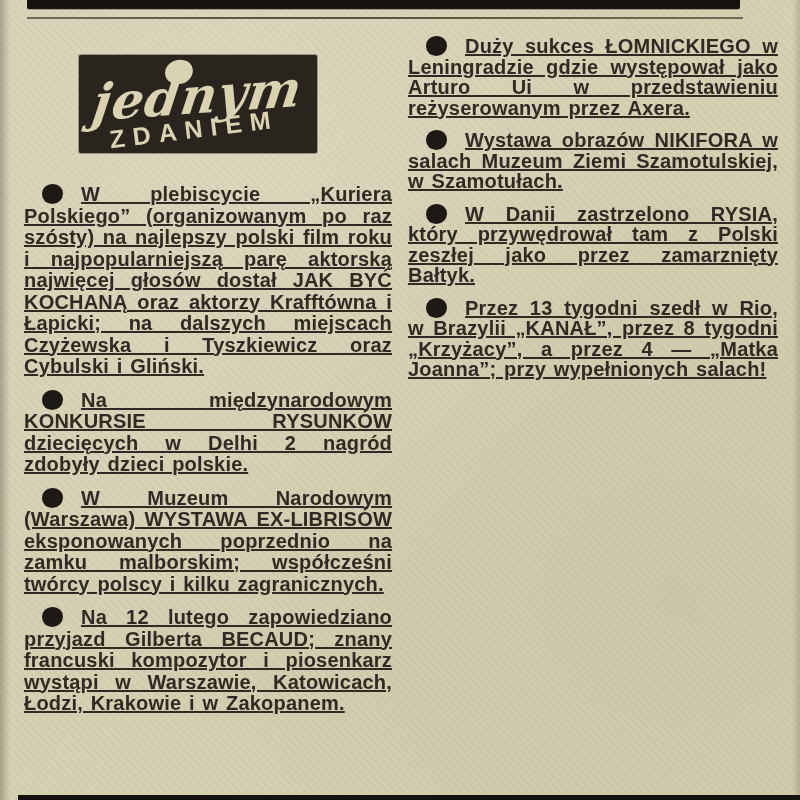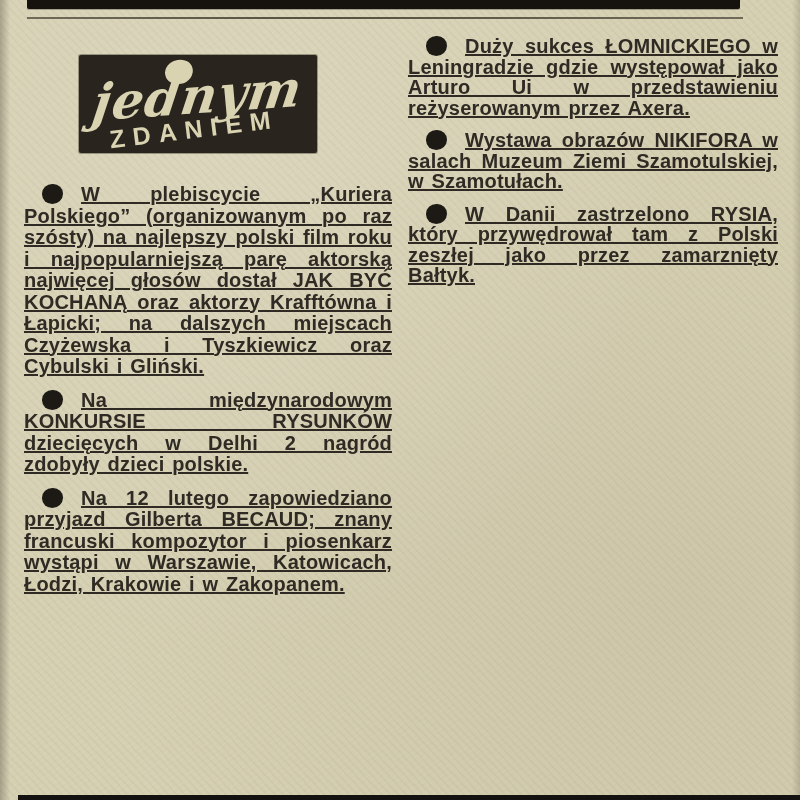--- a/index.html
+++ b/index.html
@@ -93,24 +93,26 @@
 
   <div class="logo">
     <span class="logo-dot"></span>
     <span class="logo-script">jednym</span>
     <span class="logo-caps">ZDANIEM</span>
   </div>
 
   <div class="col col-left">
     <p class="item"><span class="bullet"></span><span>W plebiscycie „Kuriera Polskiego” (organizowanym po raz szósty) na najlepszy polski film roku i najpopularniejszą parę aktorską najwięcej głosów dostał JAK BYĆ KOCHANĄ oraz aktorzy Krafftówna i Łapicki; na dalszych miejscach Czyżewska i Tyszkiewicz oraz Cybulski i Gliński.</span></p>
     <p class="item"><span class="bullet"></span><span>Na międzynarodowym KONKURSIE RYSUNKÓW dziecięcych w Delhi 2 nagród zdobyły dzieci polskie.</span></p>
+    <p class="item"><span class="bullet"></span><span>W Muzeum Narodowym (Warszawa) WYSTAWA EX-LIBRISÓW eksponowanych poprzednio na zamku malborskim; współcześni twórcy polscy i kilku zagranicznych.</span></p>
     <p class="item"><span class="bullet"></span><span>Na 12 lutego zapowiedziano przyjazd Gilberta BECAUD; znany francuski kompozytor i piosenkarz wystąpi w Warszawie, Katowicach, Łodzi, Krakowie i w Zakopanem.</span></p>
   </div>
 
   <div class="col col-right">
     <p class="item"><span class="bullet"></span><span>Duży sukces ŁOMNICKIEGO w Leningradzie gdzie występował jako Arturo Ui w przedstawieniu reżyserowanym przez Axera.</span></p>
     <p class="item"><span class="bullet"></span><span>Wystawa obrazów NIKIFORA w salach Muzeum Ziemi Szamotulskiej, w Szamotułach.</span></p>
     <p class="item"><span class="bullet"></span><span>W Danii zastrzelono RYSIA, który przywędrował tam z Polski zeszłej jako przez zamarznięty Bałtyk.</span></p>
+    <p class="item"><span class="bullet"></span><span>Przez 13 tygodni szedł w Rio, w Brazylii „KANAŁ”, przez 8 tygodni „Krzyżacy”, a przez 4 — „Matka Joanna”; przy wypełnionych salach!</span></p>
   </div>
 
   <div class="bottom-bar"></div>
 
 </div>
 
 </body></html>

